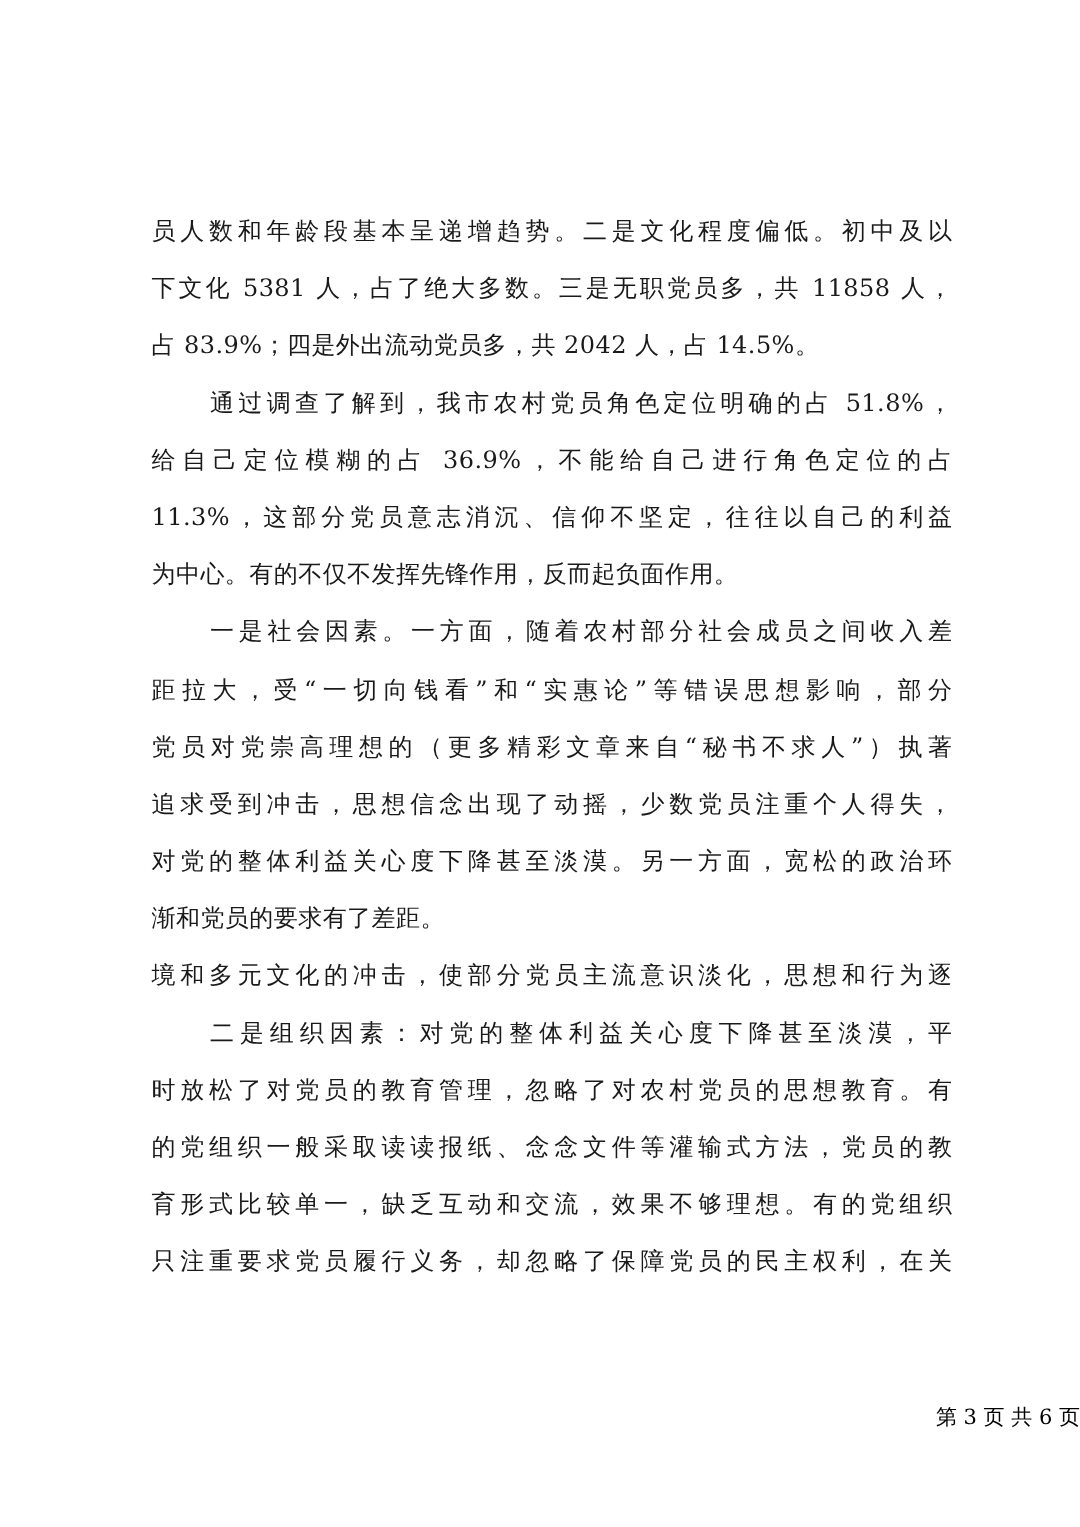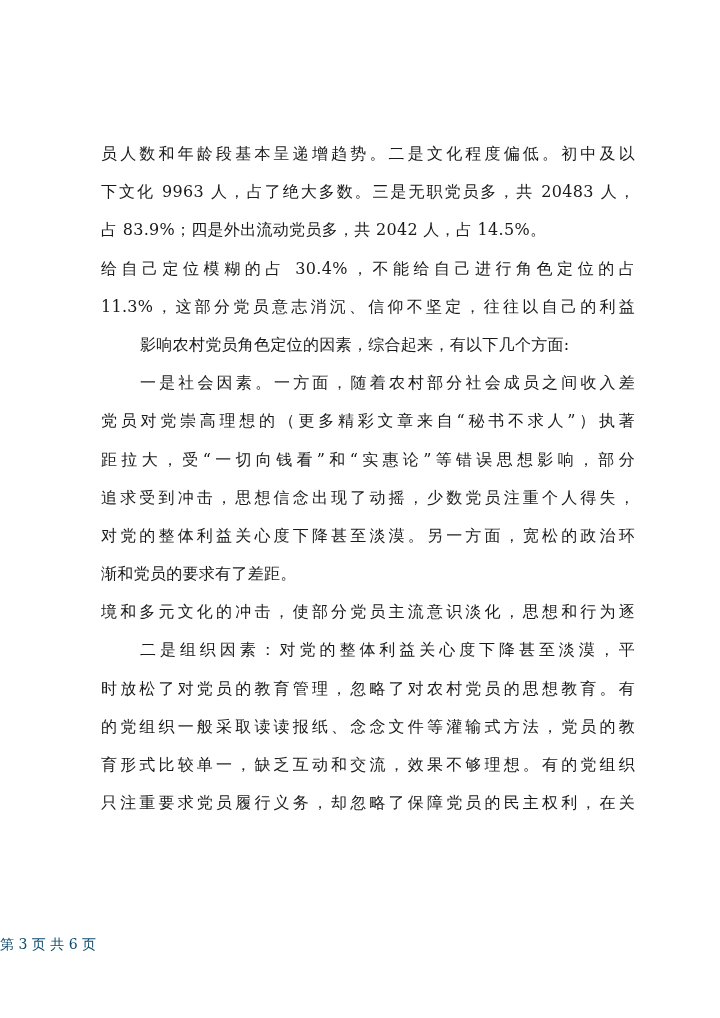--- a/index.html
+++ b/index.html
@@ -35,39 +35,40 @@
       text-align-last: left;
     }
     .line.indent {
       padding-left: 39px;
     }
     .footer {
       position: absolute;
       top: 936px;
       left: 0;
       width: 720px;
-      text-align: left;
+      text-align: right;
       font-size: 14px;
-      color: #0c4a6e;
+      color: #000000;
       font-family: "DejaVu Serif", "Liberation Serif", serif;
     }
   </style>
 </head>
 <body>
 
 <div class="page">
   <span class="line">员人数和年龄段基本呈递增趋势。二是文化程度偏低。初中及以</span>
-  <span class="line">下文化 9963 人，占了绝大多数。三是无职党员多，共 20483 人，</span>
+  <span class="line">下文化 5381 人，占了绝大多数。三是无职党员多，共 11858 人，</span>
   <span class="line last">占 83.9%；四是外出流动党员多，共 2042 人，占 14.5%。</span>
-  <span class="line">给自己定位模糊的占 30.4%，不能给自己进行角色定位的占</span>
+  <span class="line indent">通过调查了解到，我市农村党员角色定位明确的占 51.8%，</span>
+  <span class="line">给自己定位模糊的占 36.9%，不能给自己进行角色定位的占</span>
   <span class="line">11.3%，这部分党员意志消沉、信仰不坚定，往往以自己的利益</span>
-  <span class="line indent last">影响农村党员角色定位的因素，综合起来，有以下几个方面:</span>
+  <span class="line last">为中心。有的不仅不发挥先锋作用，反而起负面作用。</span>
   <span class="line indent">一是社会因素。一方面，随着农村部分社会成员之间收入差</span>
+  <span class="line">距拉大，受“一切向钱看”和“实惠论”等错误思想影响，部分</span>
   <span class="line">党员对党崇高理想的（更多精彩文章来自“秘书不求人”）执著</span>
-  <span class="line">距拉大，受“一切向钱看”和“实惠论”等错误思想影响，部分</span>
   <span class="line">追求受到冲击，思想信念出现了动摇，少数党员注重个人得失，</span>
   <span class="line">对党的整体利益关心度下降甚至淡漠。另一方面，宽松的政治环</span>
   <span class="line last">渐和党员的要求有了差距。</span>
   <span class="line">境和多元文化的冲击，使部分党员主流意识淡化，思想和行为逐</span>
   <span class="line indent">二是组织因素：对党的整体利益关心度下降甚至淡漠，平</span>
   <span class="line">时放松了对党员的教育管理，忽略了对农村党员的思想教育。有</span>
   <span class="line">的党组织一般采取读读报纸、念念文件等灌输式方法，党员的教</span>
   <span class="line">育形式比较单一，缺乏互动和交流，效果不够理想。有的党组织</span>
   <span class="line">只注重要求党员履行义务，却忽略了保障党员的民主权利，在关</span>
 </div>

